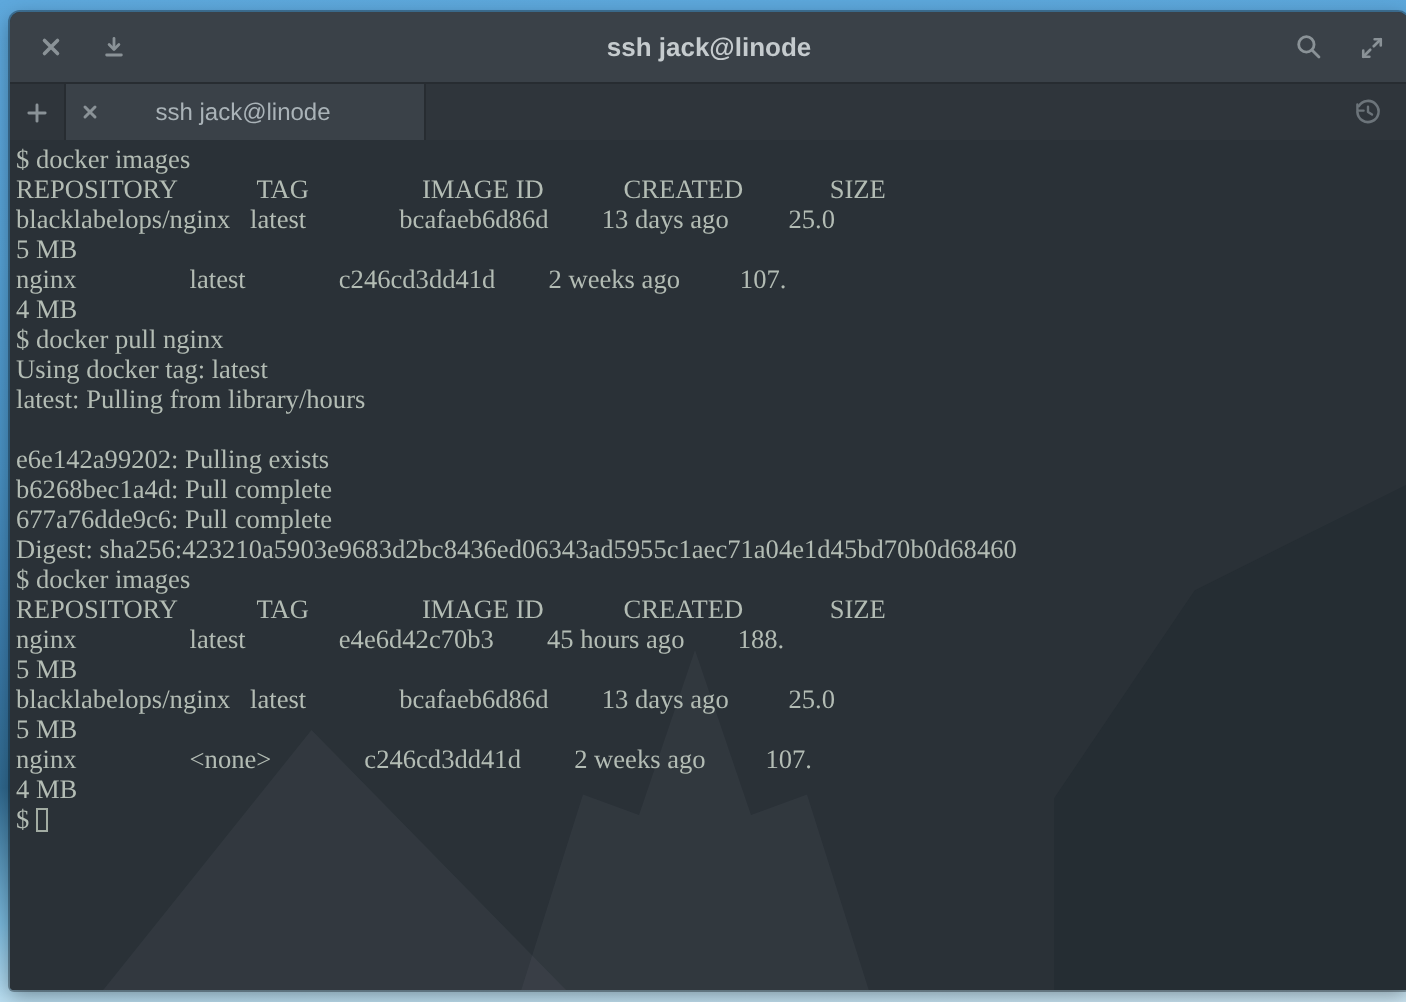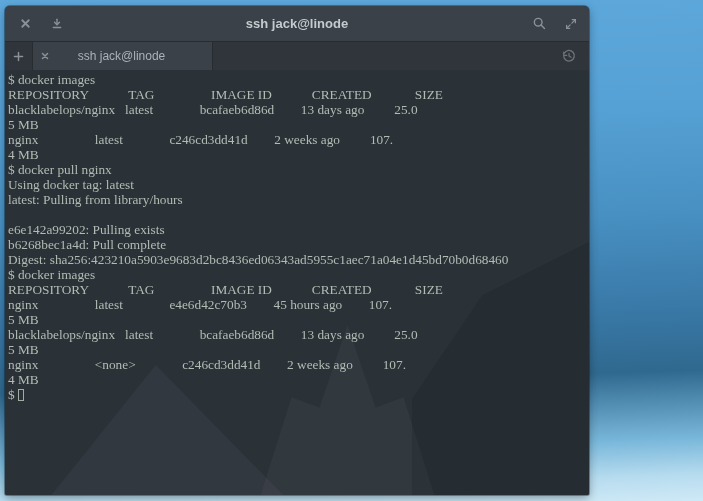--- a/index.html
+++ b/index.html
@@ -8,21 +8,21 @@
     --ui-icon:#8a9297; --title-text:#c5cbce; --tab-text:#aab3b8;
   }
   *{margin:0;padding:0;box-sizing:border-box;}
   html,body{width:703px;height:501px;overflow:hidden;}
   body{
     font-family:"Liberation Sans","DejaVu Sans",sans-serif;
     background:linear-gradient(178deg,#5ea8dc 0%,#55a0d4 25%,#4890c2 45%,#3a7aa9 62%,#30698f 75%,#79b7da 88%,#b7dcef 95%,#cfe9f6 100%);
     position:relative;
   }
   .window{
-    position:absolute;left:5px;top:6px;width:584px;height:489px;
+    position:absolute;left:5px;top:6px;width:699px;height:489px;
     border-radius:5px 5px 2px 2px;overflow:hidden;
     box-shadow:0 3px 10px rgba(0,0,0,.35),0 0 0 1px rgba(10,20,28,.35);
     display:flex;flex-direction:column;background:var(--terminal-bg);
   }
   
   .titlebar{
     height:36px;flex:0 0 36px;background:var(--titlebar-bg);
     border-bottom:1px solid #272c31;position:relative;
     display:flex;align-items:center;color:var(--ui-icon);
   }
@@ -148,24 +148,25 @@
         <div class="tline">blacklabelops/nginx   latest              bcafaeb6d86d        13 days ago         25.0</div>
         <div class="tline">5 MB</div>
         <div class="tline">nginx                 latest              c246cd3dd41d        2 weeks ago         107.</div>
         <div class="tline">4 MB</div>
         <div class="tline">$ docker pull nginx</div>
         <div class="tline">Using docker tag: latest</div>
         <div class="tline">latest: Pulling from library/hours</div>
         <div class="tline"></div>
         <div class="tline">e6e142a99202: Pulling exists</div>
         <div class="tline">b6268bec1a4d: Pull complete</div>
+        <div class="tline">677a76dde9c6: Pull complete</div>
         <div class="tline">Digest: sha256:423210a5903e9683d2bc8436ed06343ad5955c1aec71a04e1d45bd70b0d68460</div>
         <div class="tline">$ docker images</div>
         <div class="tline">REPOSITORY            TAG                 IMAGE ID            CREATED             SIZE</div>
-        <div class="tline">nginx                 latest              e4e6d42c70b3        45 hours ago        107.</div>
+        <div class="tline">nginx                 latest              e4e6d42c70b3        45 hours ago        188.</div>
         <div class="tline">5 MB</div>
         <div class="tline">blacklabelops/nginx   latest              bcafaeb6d86d        13 days ago         25.0</div>
         <div class="tline">5 MB</div>
         <div class="tline">nginx                 &lt;none&gt;              c246cd3dd41d        2 weeks ago         107.</div>
         <div class="tline">4 MB</div>
       </div>
     <div class="tline tlines"><span>$ </span><span class="cursor"></span></div>
   </div>
 
 </div>

